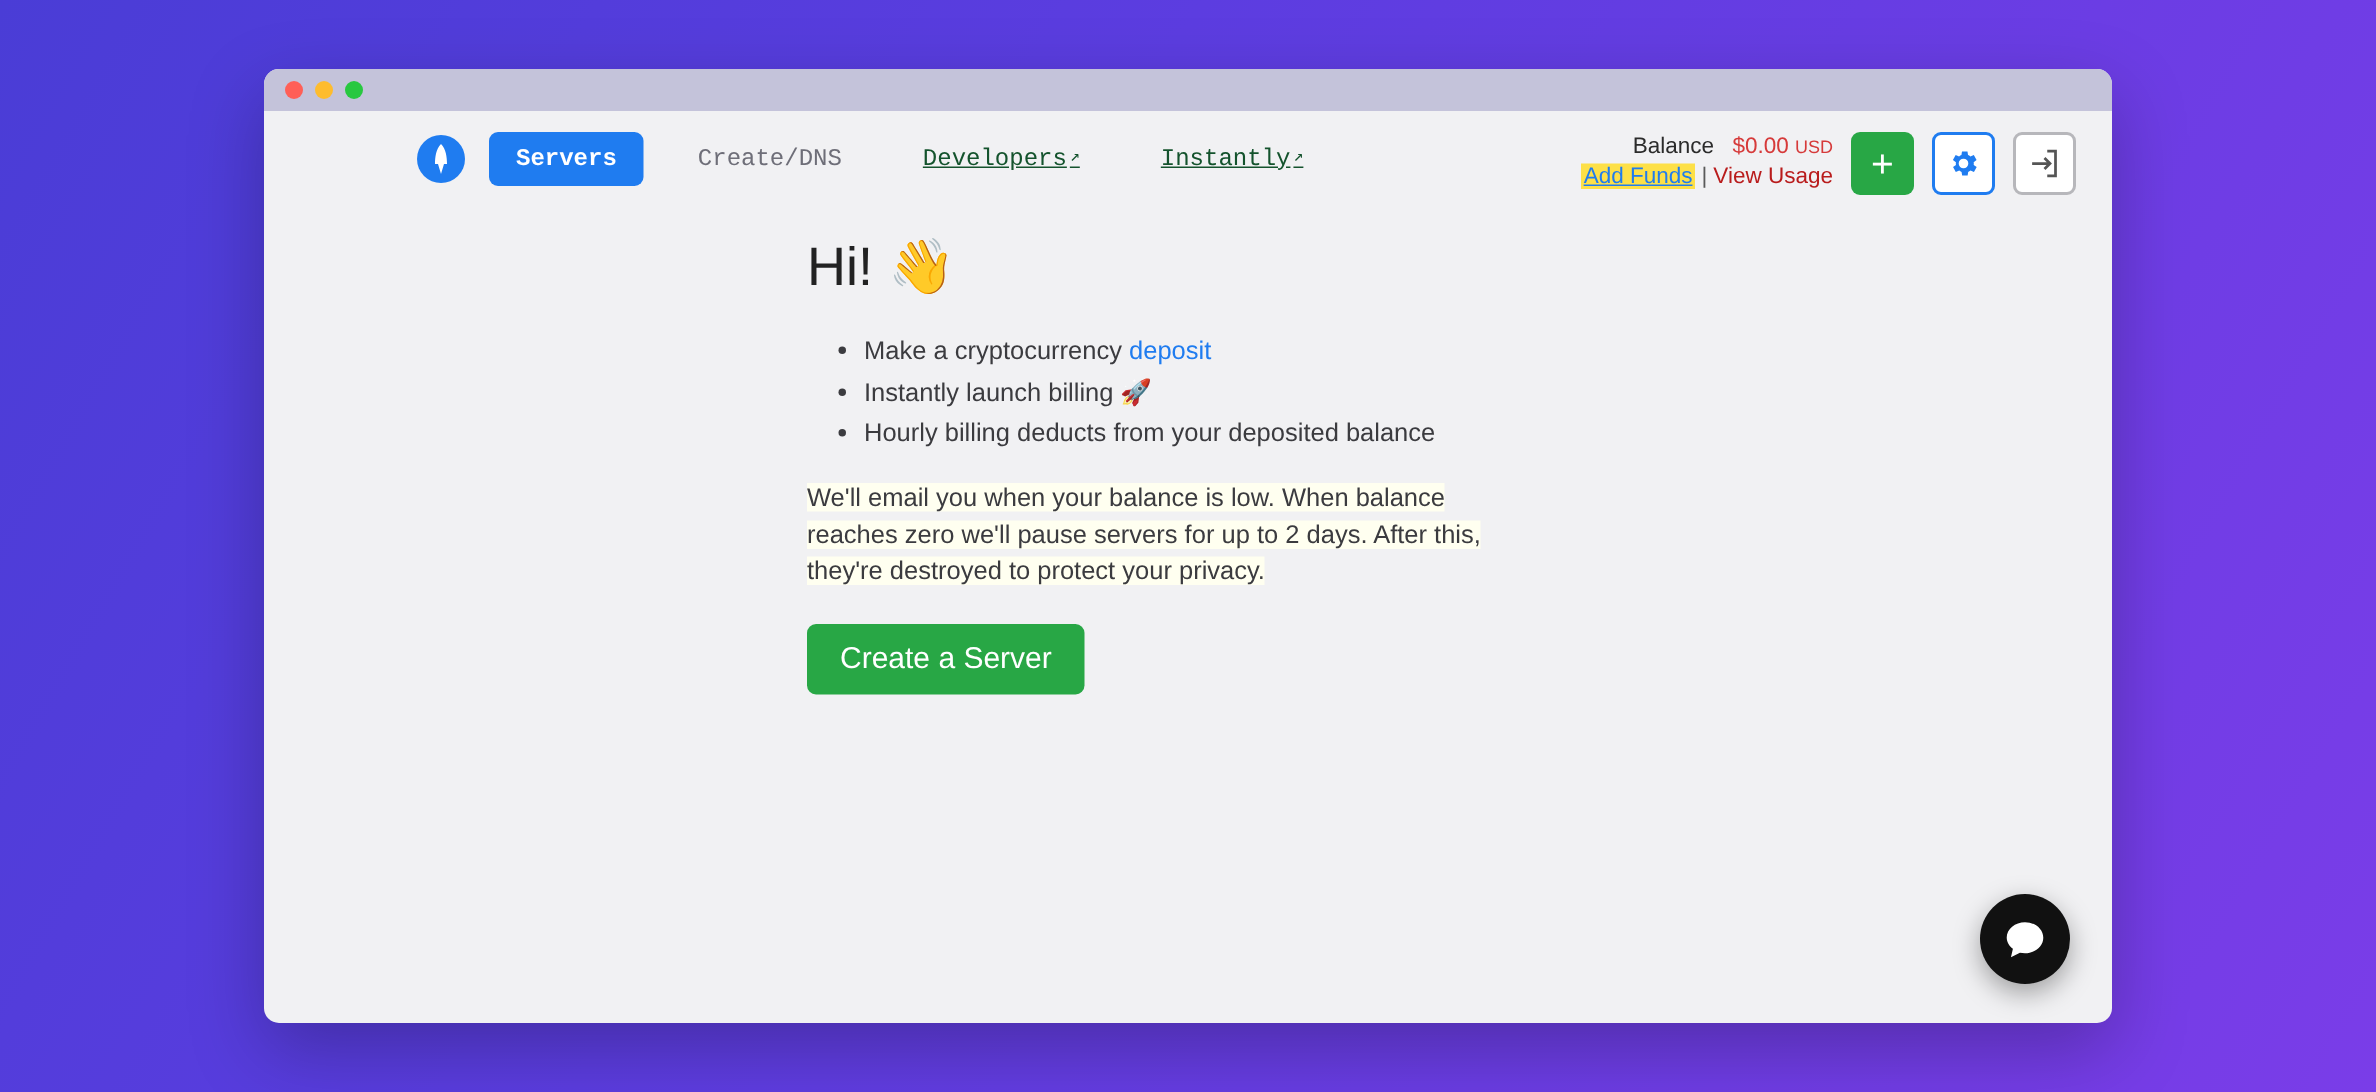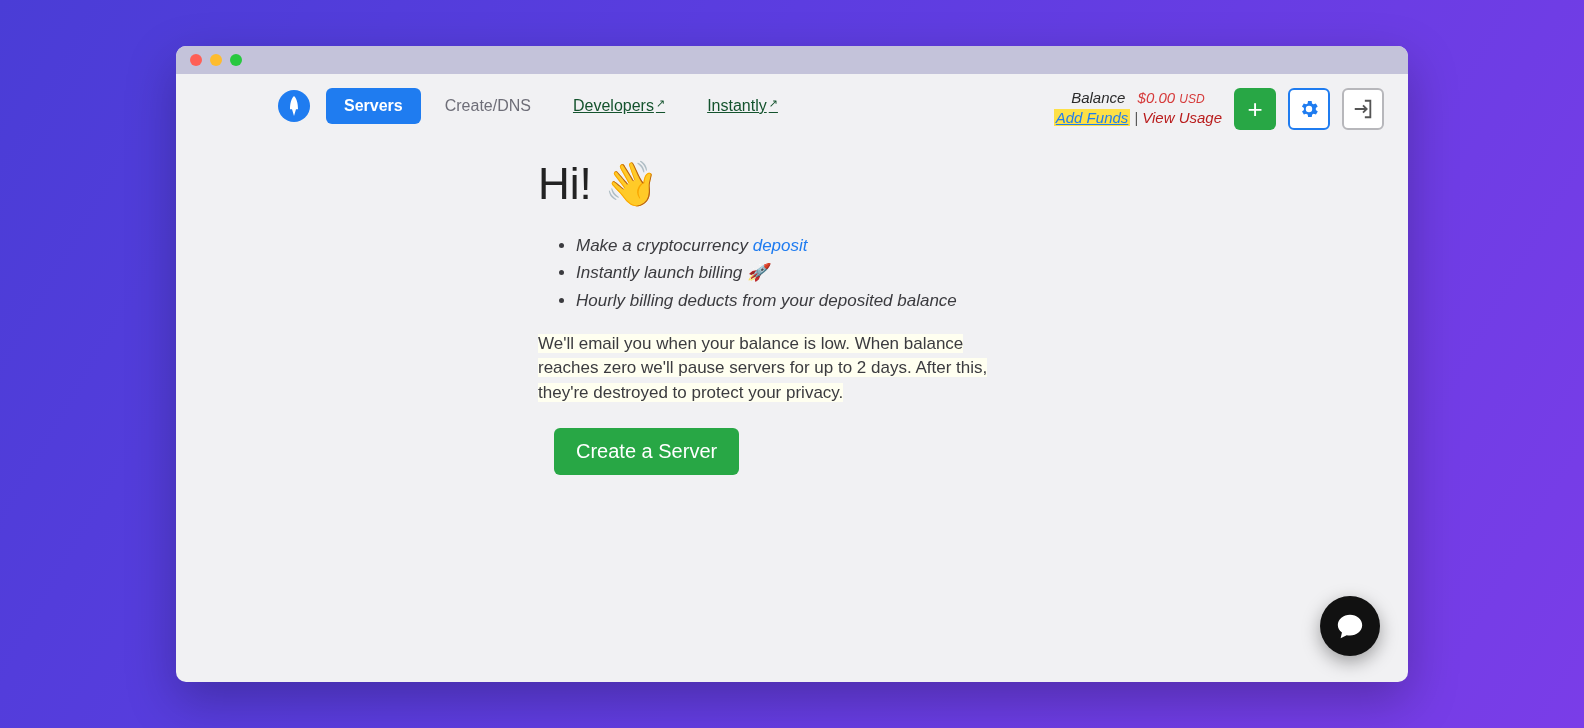--- a/index.html
+++ b/index.html
@@ -43,43 +43,42 @@
     align-items: center;
     gap: 16px;
     padding-left: 78px;
   }
   .logo {
     width: 32px; height: 32px; border-radius: 50%;
     background: #1f7cf0;
     display:flex; align-items:center; justify-content:center;
   }
   .logo svg { width:16px; height:20px; fill:#fff; }
-  .nav-tabs { display:flex; gap: 6px; align-items:flex-end; }
+  .nav-tabs { display:flex; gap: 18px; align-items:flex-end;font-family:Liberation Mono, monospace; }
   .tab {
     padding: 9px 18px;
     border-radius: 6px;
     font-size: 16px;
     color:#6e6e78;
     cursor:pointer;
   }
   .tab.active { background:#1f7cf0; color:#fff; font-weight:600; }
   .tab.link { text-decoration: underline; color:#14532d; }
   .ext { font-size:11px; vertical-align: top; margin-left:2px; }
 
   .nav-right {
     margin-left:auto;
     display:flex;
     align-items:flex-start;
     gap: 12px;
   }
   .balance-block {
-    text-align:center;
+    text-align:right;
     font-size:15px;
     line-height:1.35;
-    font-style:italic;
   }
   .balance-line1 { color:#2b2b2b; }
   .balance-line1 .amt { color:#d63a3a; margin-left:8px; }
   .balance-line1 .amt .cur { font-size:12px; }
   .add-funds {
     background:#fde047;
     color:#1f7cf0;
     text-decoration: underline;
     padding:0 2px;
   }
@@ -101,41 +100,40 @@
   .content {
     padding: 22px 0 0 0;
     max-width: 640px;
     margin-left: 362px;
     color:#3b3b3f;
     font-size:17px;
     line-height:1.45;
   }
   h1 {
     font-weight:400;
-    font-size:44px;
+    font-size:36px;
     color:#222;
     margin-bottom: 18px;
   }
   .intro { margin-bottom: 14px; }
   ul { padding-left: 38px; margin-bottom: 18px; }
-  li { margin: 3px 0; font-style: italic; }
+  li { margin: 3px 0; }
   .link-inline { color:#1f7cf0; cursor:pointer; }
   .hl { background:#fffff0; }
   .para { margin-bottom: 14px; max-width: 480px; }
   .btn-primary {
     display:inline-block;
     margin-top: 8px;
     background:#28a745;
     color:#fff;
     font-size:20px;
     padding: 12px 22px;
     border-radius:6px;
     cursor:pointer;
     border:none;
-    margin-left:16px;
   }
 
   .chat-bubble {
     position:absolute;
     right: 28px;
     bottom: 26px;
     width:60px; height:60px;
     border-radius:50%;
     background:#111;
     display:flex; align-items:center; justify-content:center;

